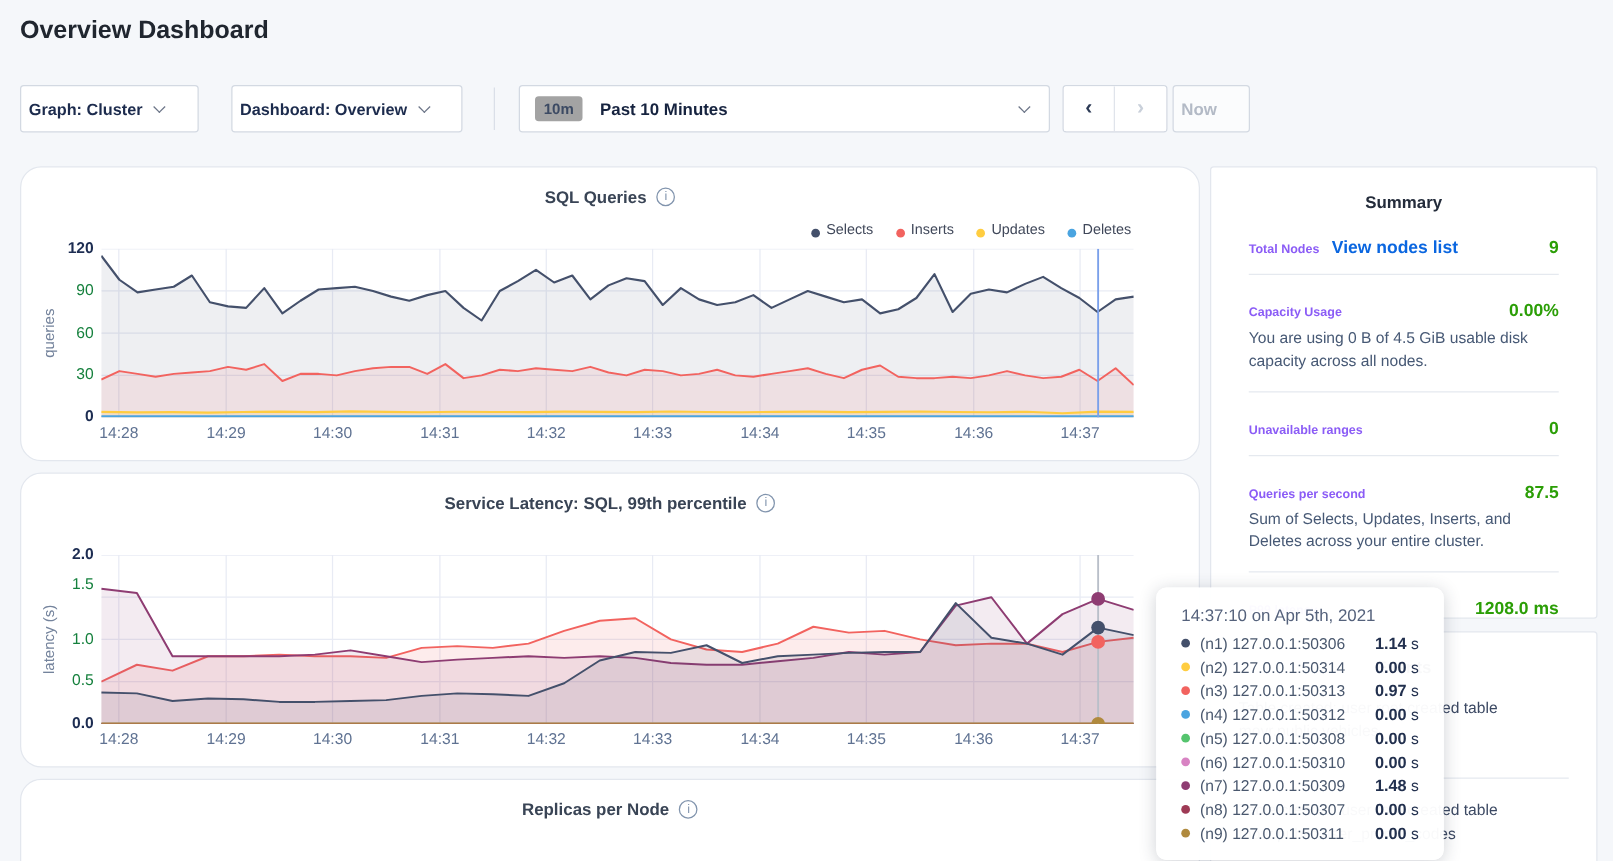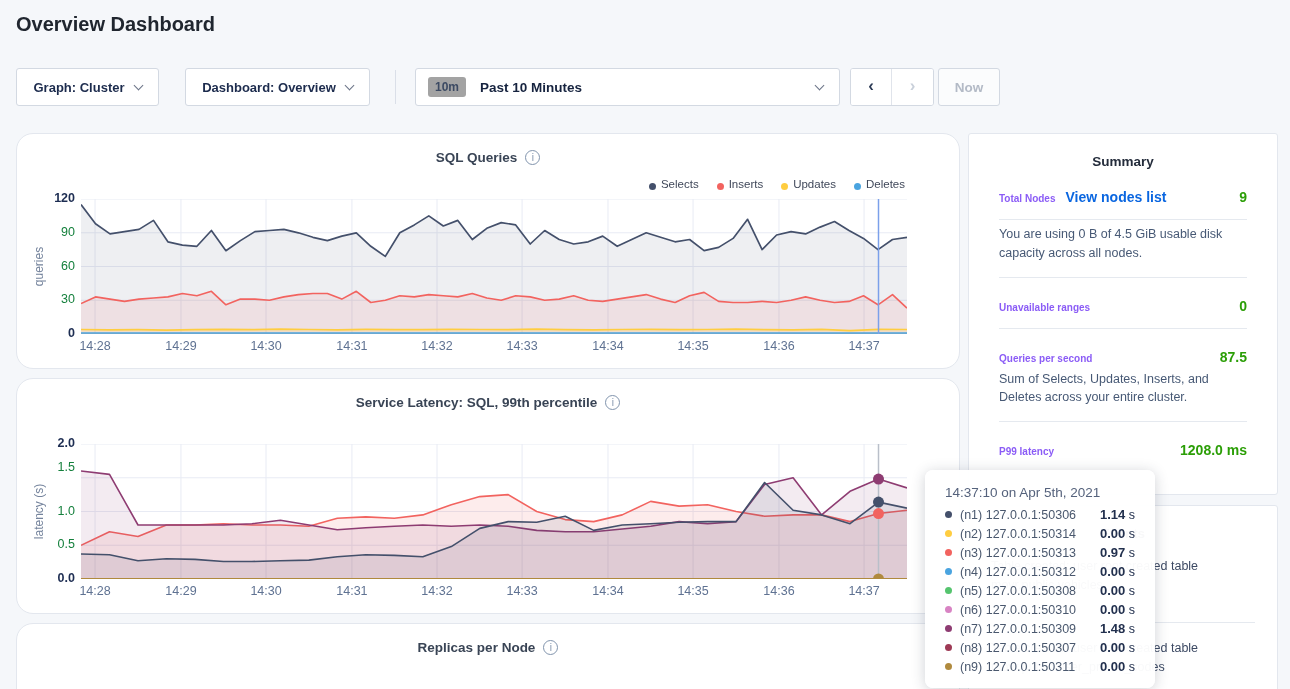--- a/index.html
+++ b/index.html
@@ -10,21 +10,21 @@
     font-family:"Liberation Sans","DejaVu Sans",sans-serif;
     --green:#2b9e06; --link:#0a66e0;
   }
   h1.page-title { position:absolute; top:13px; left:16px; margin:0;
     font-size:20px; font-weight:600; color:#20262f; }
 
   
   .controls { position:absolute; top:68px; left:16px; height:38px; width:1258px; }
   .btn { position:absolute; top:0; height:38px; background:#fff;
     border:1px solid #d3d9e2; border-radius:3px; display:flex; align-items:center;
-    justify-content:center; font-size:13px; font-weight:700; color:#1c2b4d; cursor:pointer; }
+    font-size:13px; font-weight:700; color:#1c2b4d; cursor:pointer; }
   .dd1 { left:0; width:143px; gap:10px; }
   .dd2 { left:169px; width:185px; gap:10px; }
   .chev { width:7px; height:7px; border-right:1.5px solid #6b7487;
     border-bottom:1.5px solid #6b7487; transform:rotate(45deg); margin-top:-4px; }
   .vdiv { position:absolute; left:379px; top:2px; height:34px; width:1px; background:#dadfe8; }
   .time-dd { left:399px; width:425px; justify-content:flex-start; padding-left:12px; }
   .time-badge { background:#a3a3a3; border-radius:3px; padding:3px 7px;
     font-size:12px; font-weight:700; color:#3c4a63; }
   .time-label { margin-left:14px; font-size:13.5px; font-weight:700; color:#16233f; }
   .time-dd .chev { position:absolute; right:16px; }
@@ -260,20 +260,24 @@
 
 <div class="col-side">
   <section class="card summary-card">
     <h3 class="panel-title">Summary</h3>
     <div class="sum-row">
       <span class="sum-label">Total Nodes</span>
       <a class="sum-link">View nodes list</a>
       <span class="sum-value">9</span>
     </div>
     <hr>
+    <div class="sum-row">
+      <span class="sum-label">Capacity Usage</span>
+      <span class="sum-value">0.00%</span>
+    </div>
     <p class="sum-desc">You are using 0 B of 4.5 GiB usable disk capacity across all nodes.</p>
     <hr>
     <div class="sum-row">
       <span class="sum-label">Unavailable ranges</span>
       <span class="sum-value">0</span>
     </div>
     <hr>
     <div class="sum-row">
       <span class="sum-label">Queries per second</span>
       <span class="sum-value">87.5</span>

